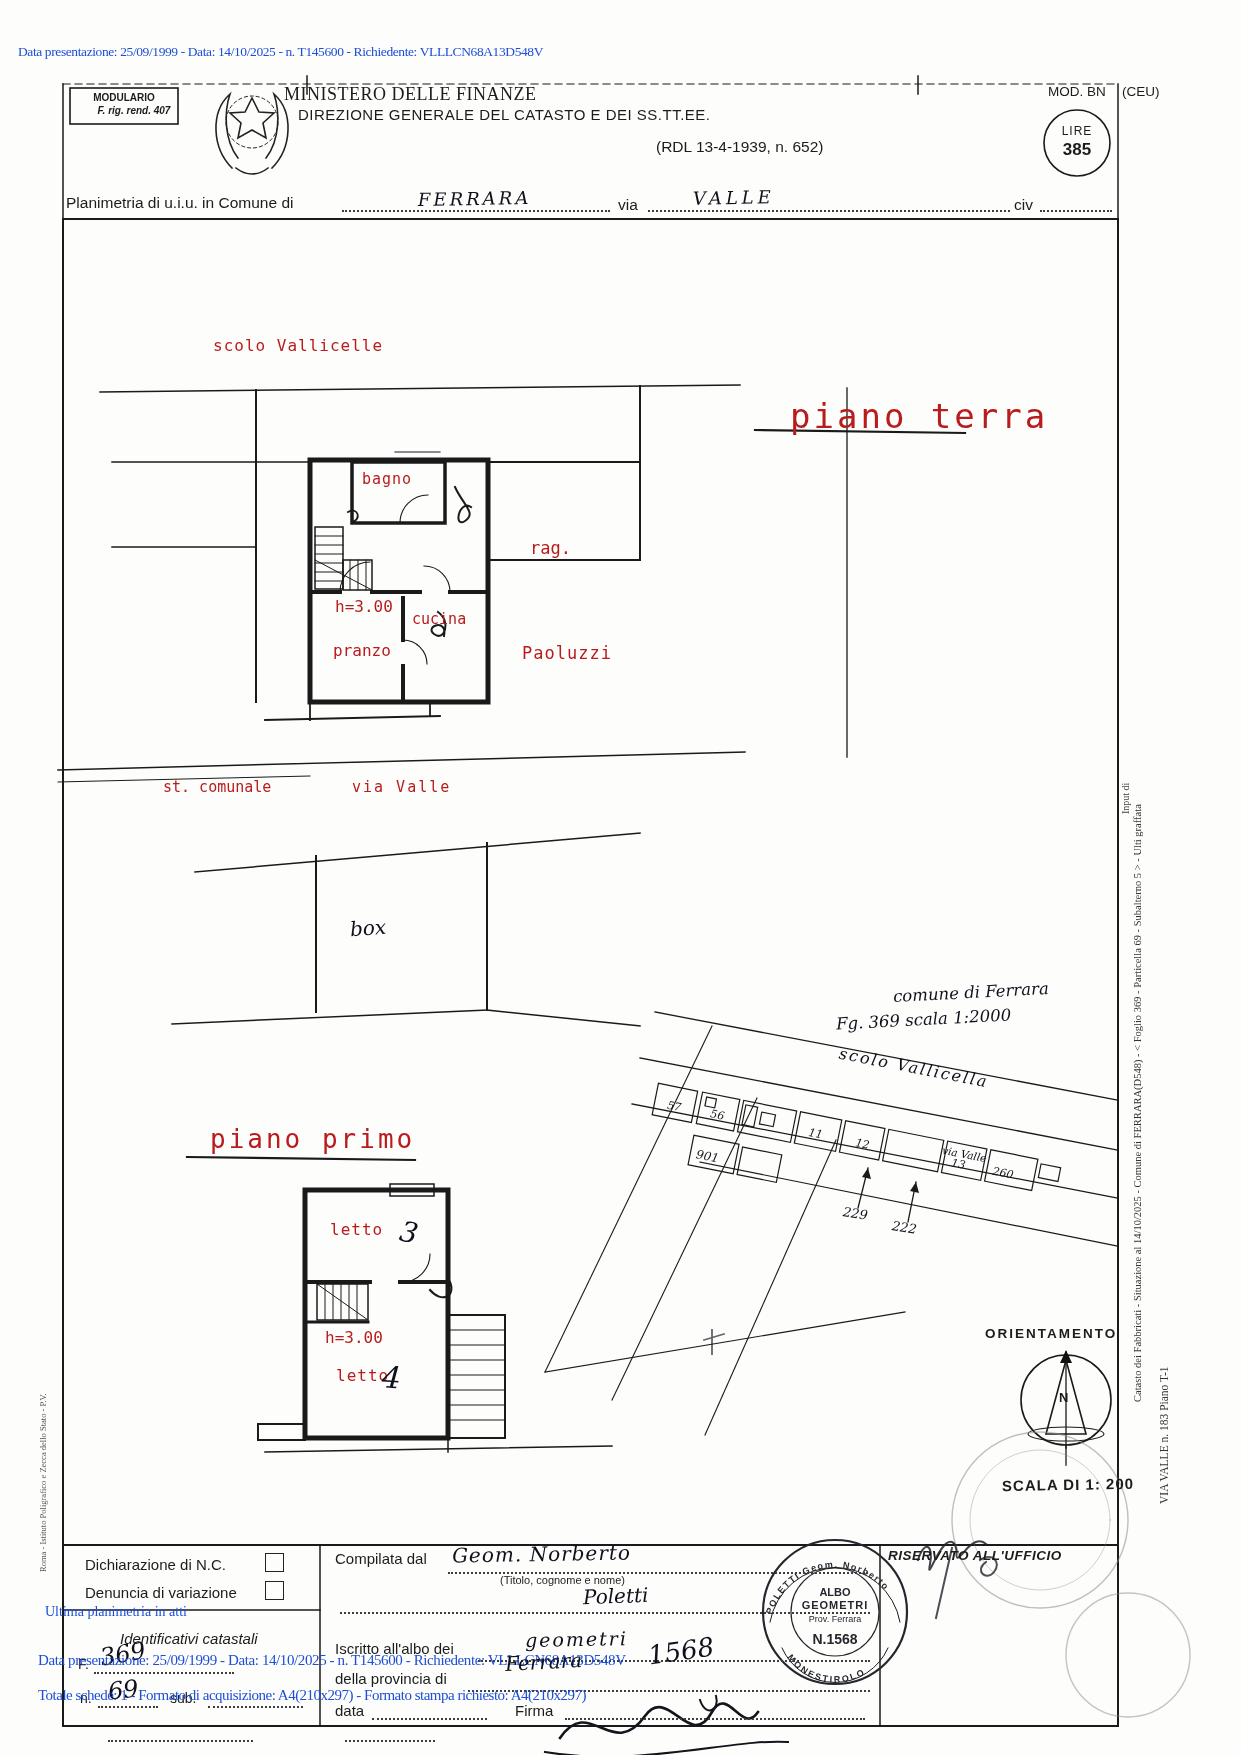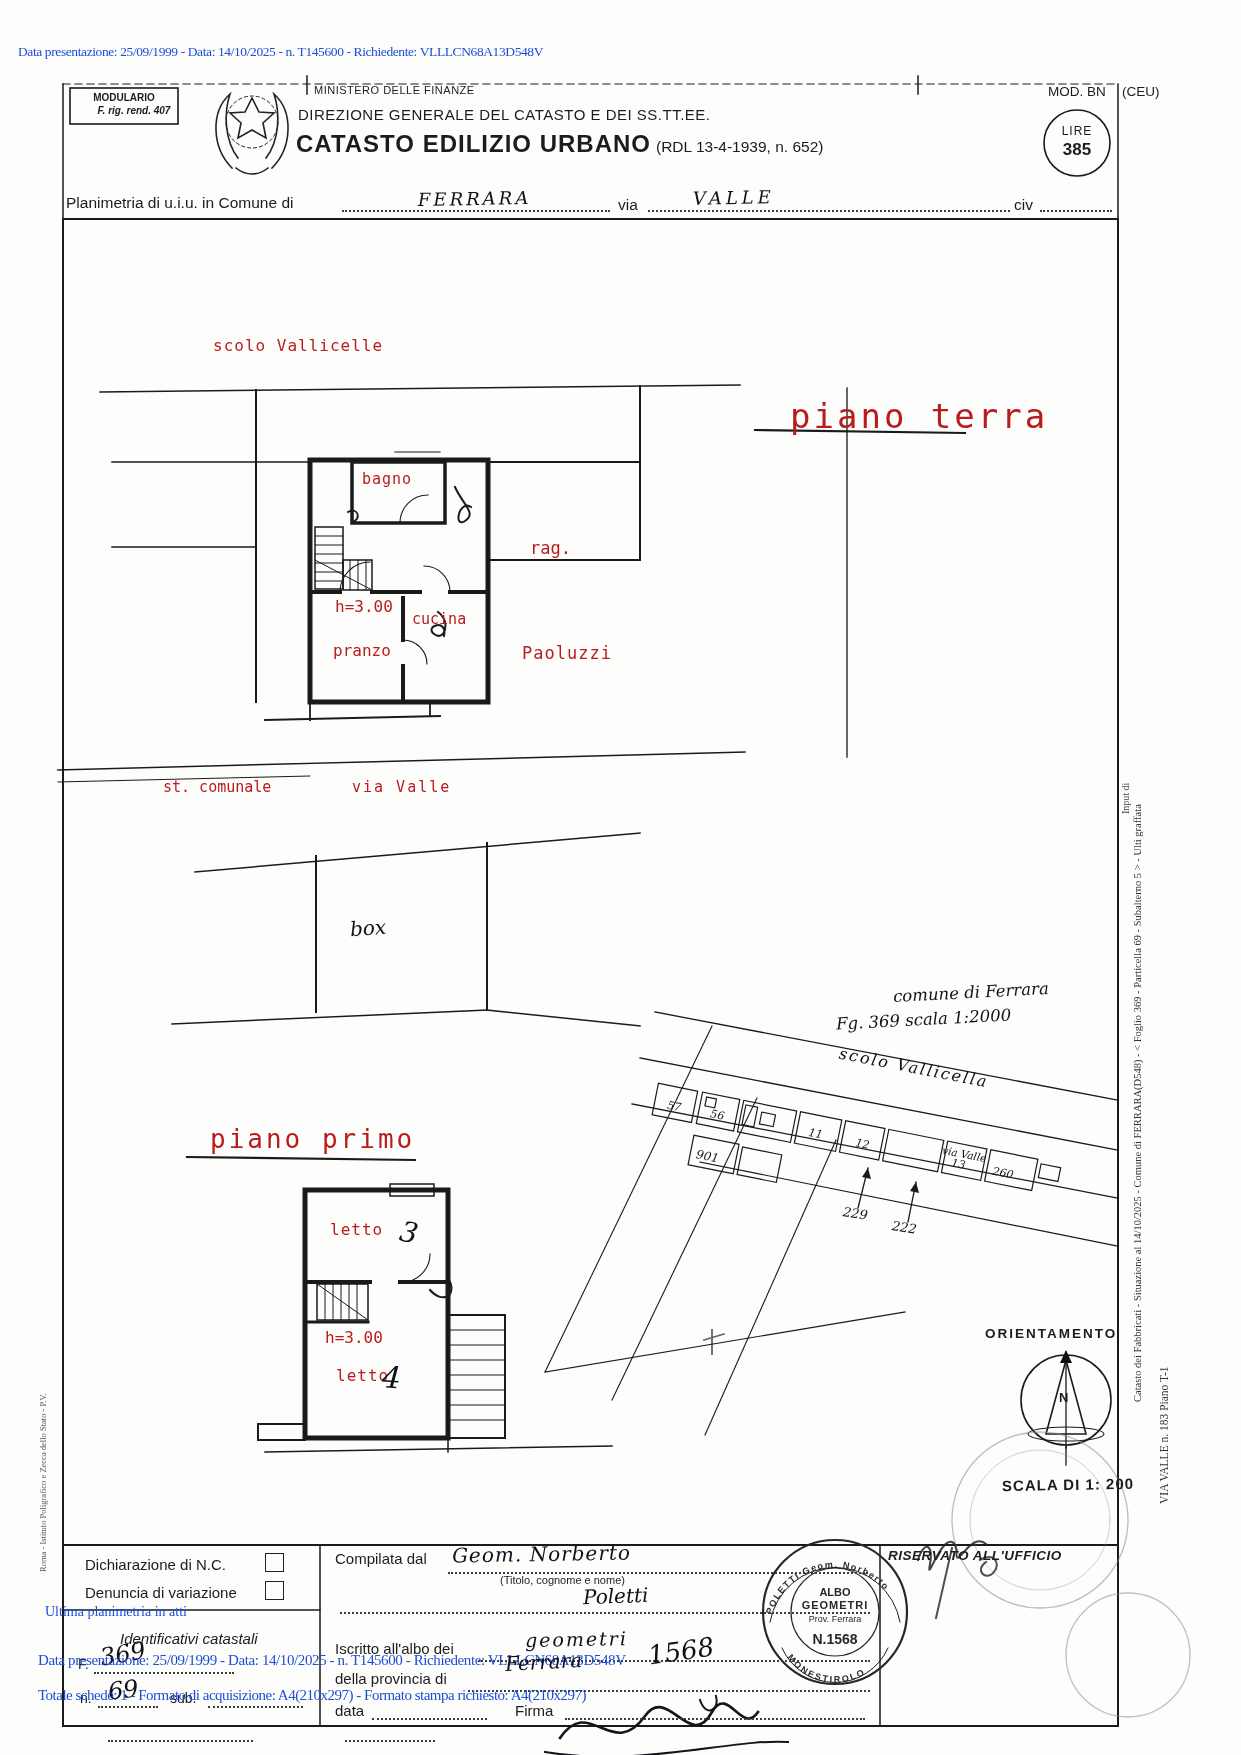--- a/index.html
+++ b/index.html
@@ -216,23 +216,22 @@
     <text x="1000" y="1106" font-size="11">260</text>
     <text x="706" y="1148" font-size="12">901</text>
   </g>
 </svg>
 
 <div class="txt serifprint" style="left:18px;top:44px;font-size:13.5px;letter-spacing:-0.4px;">Data presentazione: 25/09/1999 - Data: 14/10/2025 - n. T145600 - Richiedente: VLLLCN68A13D548V</div>
 
 <div class="txt formprint" style="left:70px;top:92px;width:108px;text-align:center;font-size:10px;font-weight:bold;">MODULARIO</div>
 <div class="txt formprint" style="left:70px;top:105px;width:128px;text-align:center;font-size:10px;font-style:italic;font-weight:bold;">F. rig. rend. 407</div>
 
-<div class="txt formprint" style="left:314px;top:84px;font-size:11px;letter-spacing:0.5px;">MINISTERO DELLE FINANZE</div>
+<div class="txt formprint" style="left:284px;top:84px;font-size:18px;letter-spacing:0.5px;font-family:Liberation Serif, serif;">MINISTERO DELLE FINANZE</div>
 <div class="txt formprint" style="left:298px;top:106px;font-size:15px;letter-spacing:0.5px;text-align:right;">DIREZIONE GENERALE DEL CATASTO E DEI SS.TT.EE.</div>
-<div class="txt formprint" style="left:296px;top:130px;font-size:24px;font-weight:bold;letter-spacing:1px;">CATASTO EDILIZIO URBANO</div>
 <div class="txt formprint" style="left:656px;top:138px;font-size:15.5px;">(RDL 13-4-1939, n. 652)</div>
 
 <div class="txt formprint" style="left:1048px;top:84px;font-size:13.5px;">MOD. BN</div>
 <div class="txt formprint" style="left:1122px;top:84px;font-size:13.5px;">(CEU)</div>
 <div class="txt formprint" style="left:1047px;top:124px;width:60px;text-align:center;font-size:12px;letter-spacing:1px;">LIRE</div>
 <div class="txt formprint" style="left:1047px;top:140px;width:60px;text-align:center;font-size:17px;font-weight:bold;">385</div>
 
 <div class="txt formprint" style="left:66px;top:194px;font-size:15.5px;">Planimetria di u.i.u. in Comune di</div>
 <div class="dots" style="left:342px;top:208px;width:268px;"></div>
 <div class="txt script" style="left:418px;top:188px;font-size:18px;letter-spacing:3px;transform:rotate(-1deg);">FERRARA</div>

